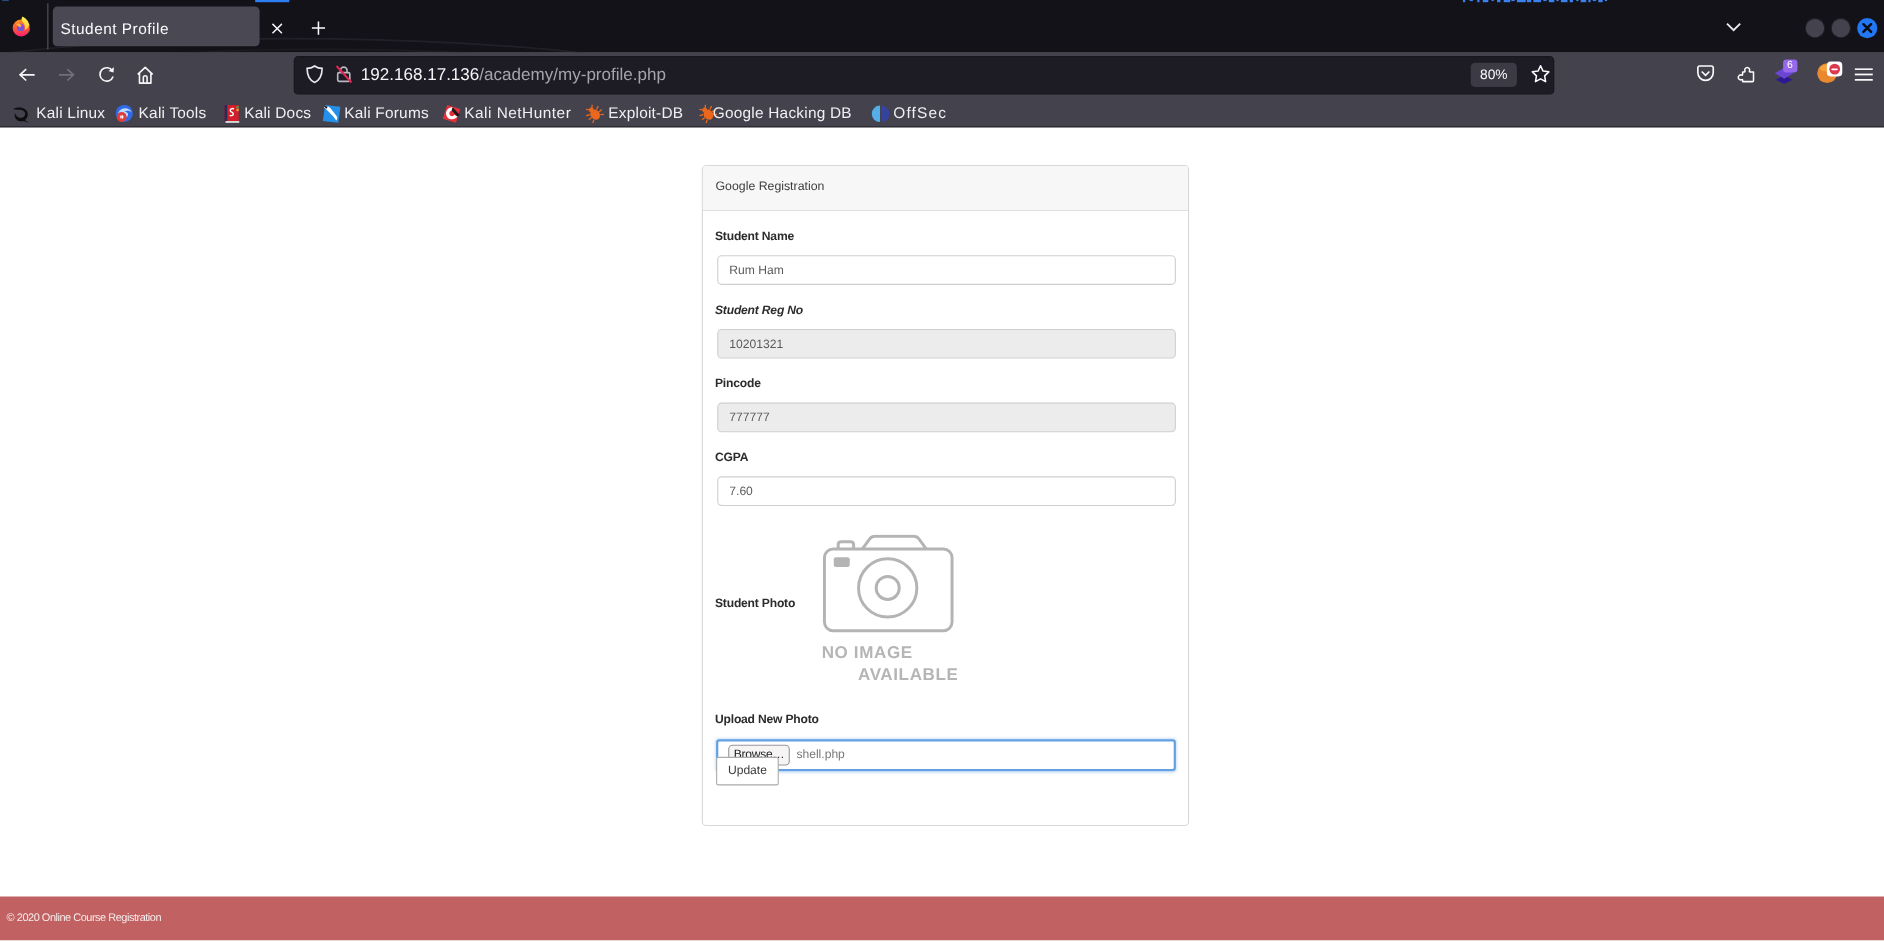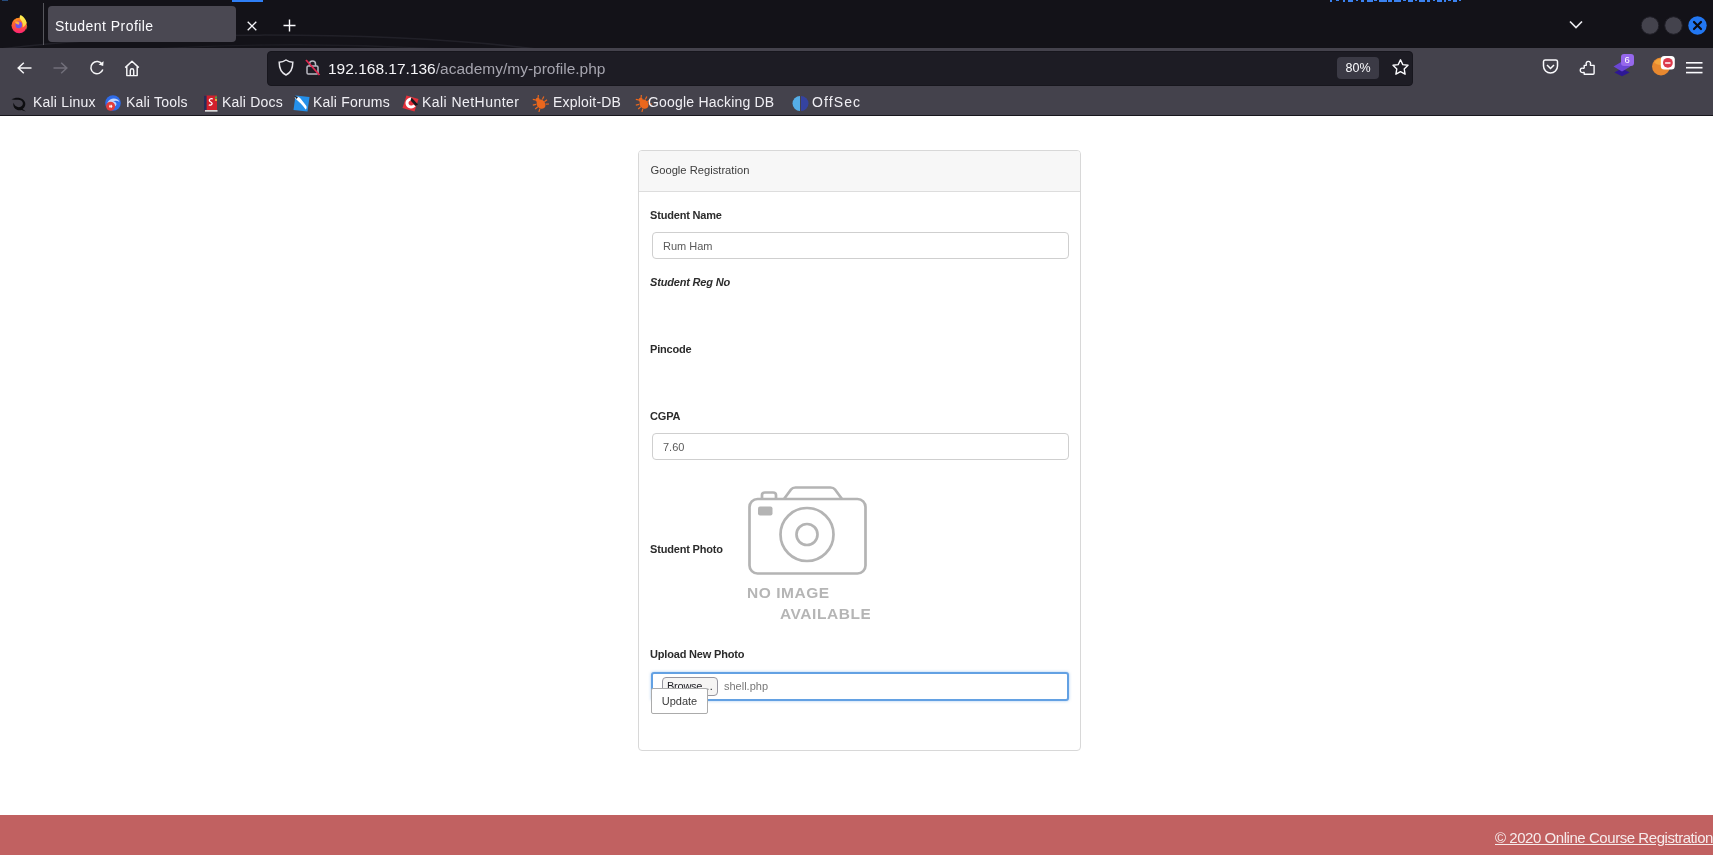--- a/index.html
+++ b/index.html
@@ -25,21 +25,21 @@
 #cardhead span { position:absolute; left:11.5px; top:12.5px; font-size:11.2px; color:#3c3c3c; }
 .lbl { position:absolute; left:11px; font-weight:bold; font-size:11px; letter-spacing:-0.18px; color:#2c2c2c; }
 .inp { position:absolute; left:13px; width:417px; height:27px; border:1px solid #cfcfcf; border-radius:4px; background:#fff; font-size:11px; color:#5a5a5a; line-height:24px; padding-left:10px; }
 .inp.ro { background:#ececec; }
 
 #fileinp { position:absolute; left:12px; top:521px; width:418px; height:29px; border:2px solid #63a1e3; border-radius:3px; background:#fff; box-shadow:0 0 3px rgba(90,155,225,.55); }
 #browse { position:absolute; left:9px; top:3px; width:56px; height:19px; background:#f6f5f4; border:1px solid #97969f; border-radius:4px; font-size:11px; letter-spacing:-0.25px; color:#1b1b21; text-align:center; line-height:17px; }
 #shell { position:absolute; left:71px; top:0; height:25px; line-height:25px; font-size:11px; color:#787878; }
 #updbtn { position:absolute; left:12px; top:537px; width:57px; height:26px; background:#fff; border:1px solid #ababab; border-radius:2px; font-size:11px; color:#3a3a3a; text-align:center; line-height:24px; }
 #footer { position:absolute; left:0; top:815px; width:1713px; height:40px; background:#c16161; }
-#footer div { width:100%; text-align:right; margin-top:13.5px; padding-left:6px; font-size:15px; letter-spacing:-0.45px; color:#f6ebeb;text-decoration:underline; }
+#footer div { width:100%; text-align:left; margin-top:13.5px; padding-left:6px; font-size:10px; letter-spacing:-0.45px; color:#f6ebeb; }
 </style>
 </head>
 <body>
 
 <div id="tabbar">
   <svg class="abs" style="left:0;top:0;" width="800" height="48" viewBox="0 0 800 48">
     <path d="M-40 55 C120 28 400 30 560 52" fill="none" stroke="#32323b" stroke-width="1.5" opacity="0.45"></path>
     <path d="M-30 70 C180 34 420 40 620 66" fill="none" stroke="#30303a" stroke-width="1.3" opacity="0.35"></path>
   </svg>
   <div class="abs" style="left:2px;top:0;width:6px;height:1px;background:#2e5f9e;opacity:0.75;"></div>
@@ -220,21 +220,23 @@
 </div>
 
 <div id="content">
   <div id="card">
     <div id="cardhead">
         <span>Google Registration</span>
       </div>
     <div class="lbl" style="top:58px;">Student Name</div>
     <input class="inp" style="top: 81px;" value="Rum Ham" readonly="">
     <div class="lbl" style="top:125px;font-style:italic;">Student Reg No</div>
+    <input class="inp ro" style="top: 148px;" value="10201321" readonly="">
     <div class="lbl" style="top:192px;">Pincode</div>
+    <input class="inp ro" style="top: 215px;" value="777777" readonly="">
     <div class="lbl" style="top:259px;">CGPA</div>
     <input class="inp" style="top: 282px;" value="7.60" readonly="">
     <div class="lbl" style="top:392px;">Student Photo</div>
     <svg class="abs" style="left:108px;top:335px;" width="123" height="137" viewBox="0 0 123 137">
       <g fill="none" stroke="#b4b4b4" stroke-width="2.7">
         <rect x="2.5" y="13" width="116" height="74.5" rx="8" ry="8"></rect>
         <path d="M37 13 L44 3.5 Q45.5 1.5 48.5 1.5 L83.5 1.5 Q86.5 1.5 88 3.5 L95 13"></path>
         <path d="M15 13 V9 Q15 6.5 18 6.5 L26 6.5 Q29 6.5 29 9 V13"></path>
         <circle cx="60" cy="48.5" r="26.5"></circle>
         <circle cx="60" cy="48.5" r="10.5"></circle>

